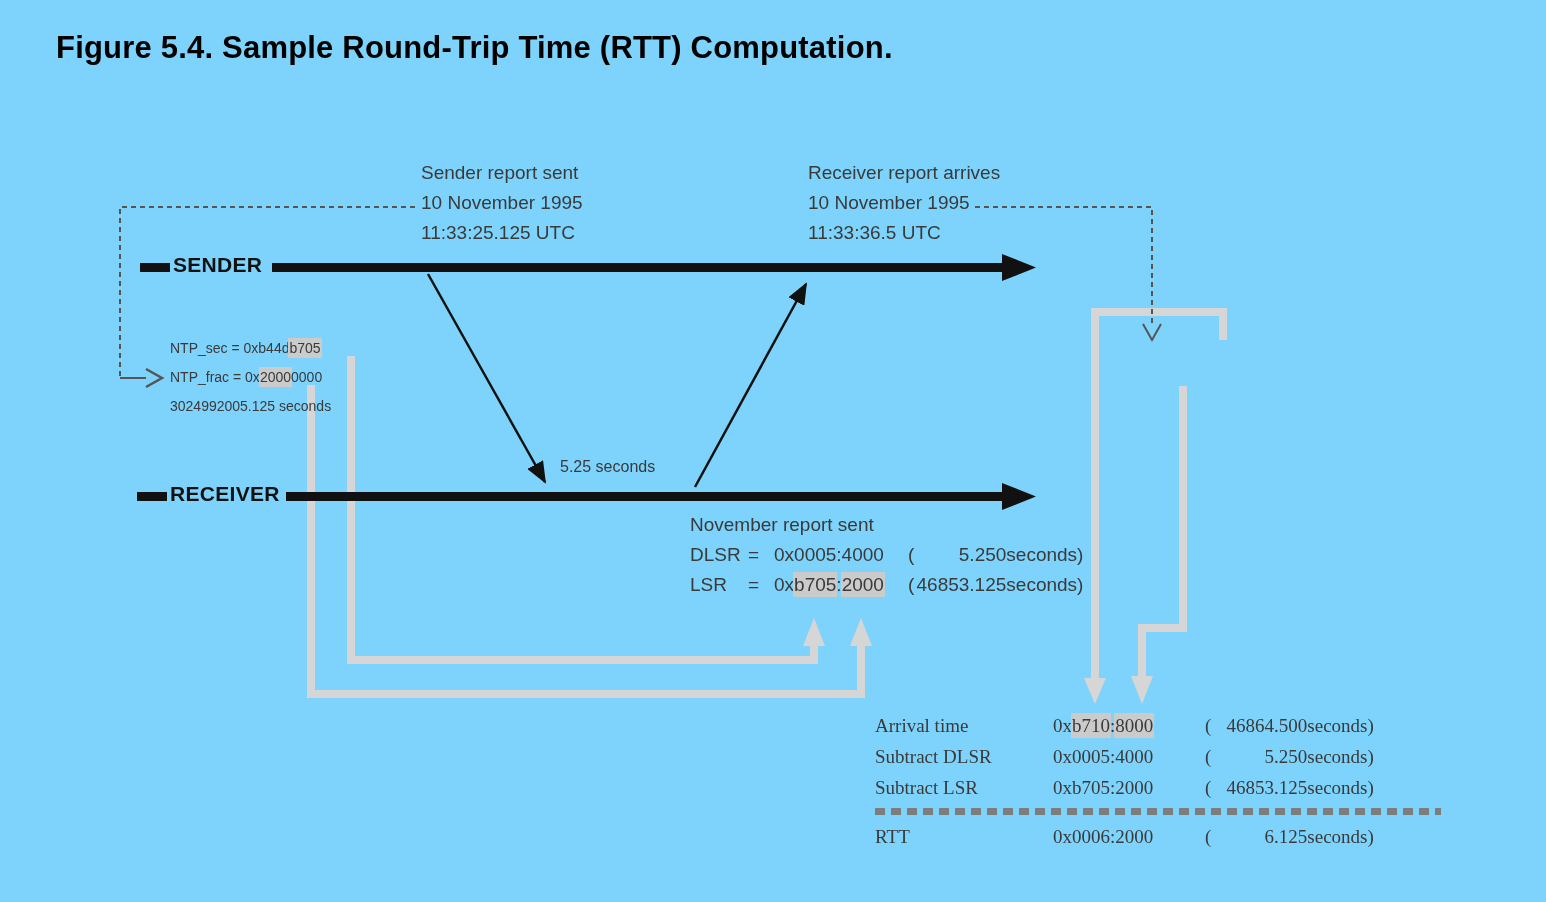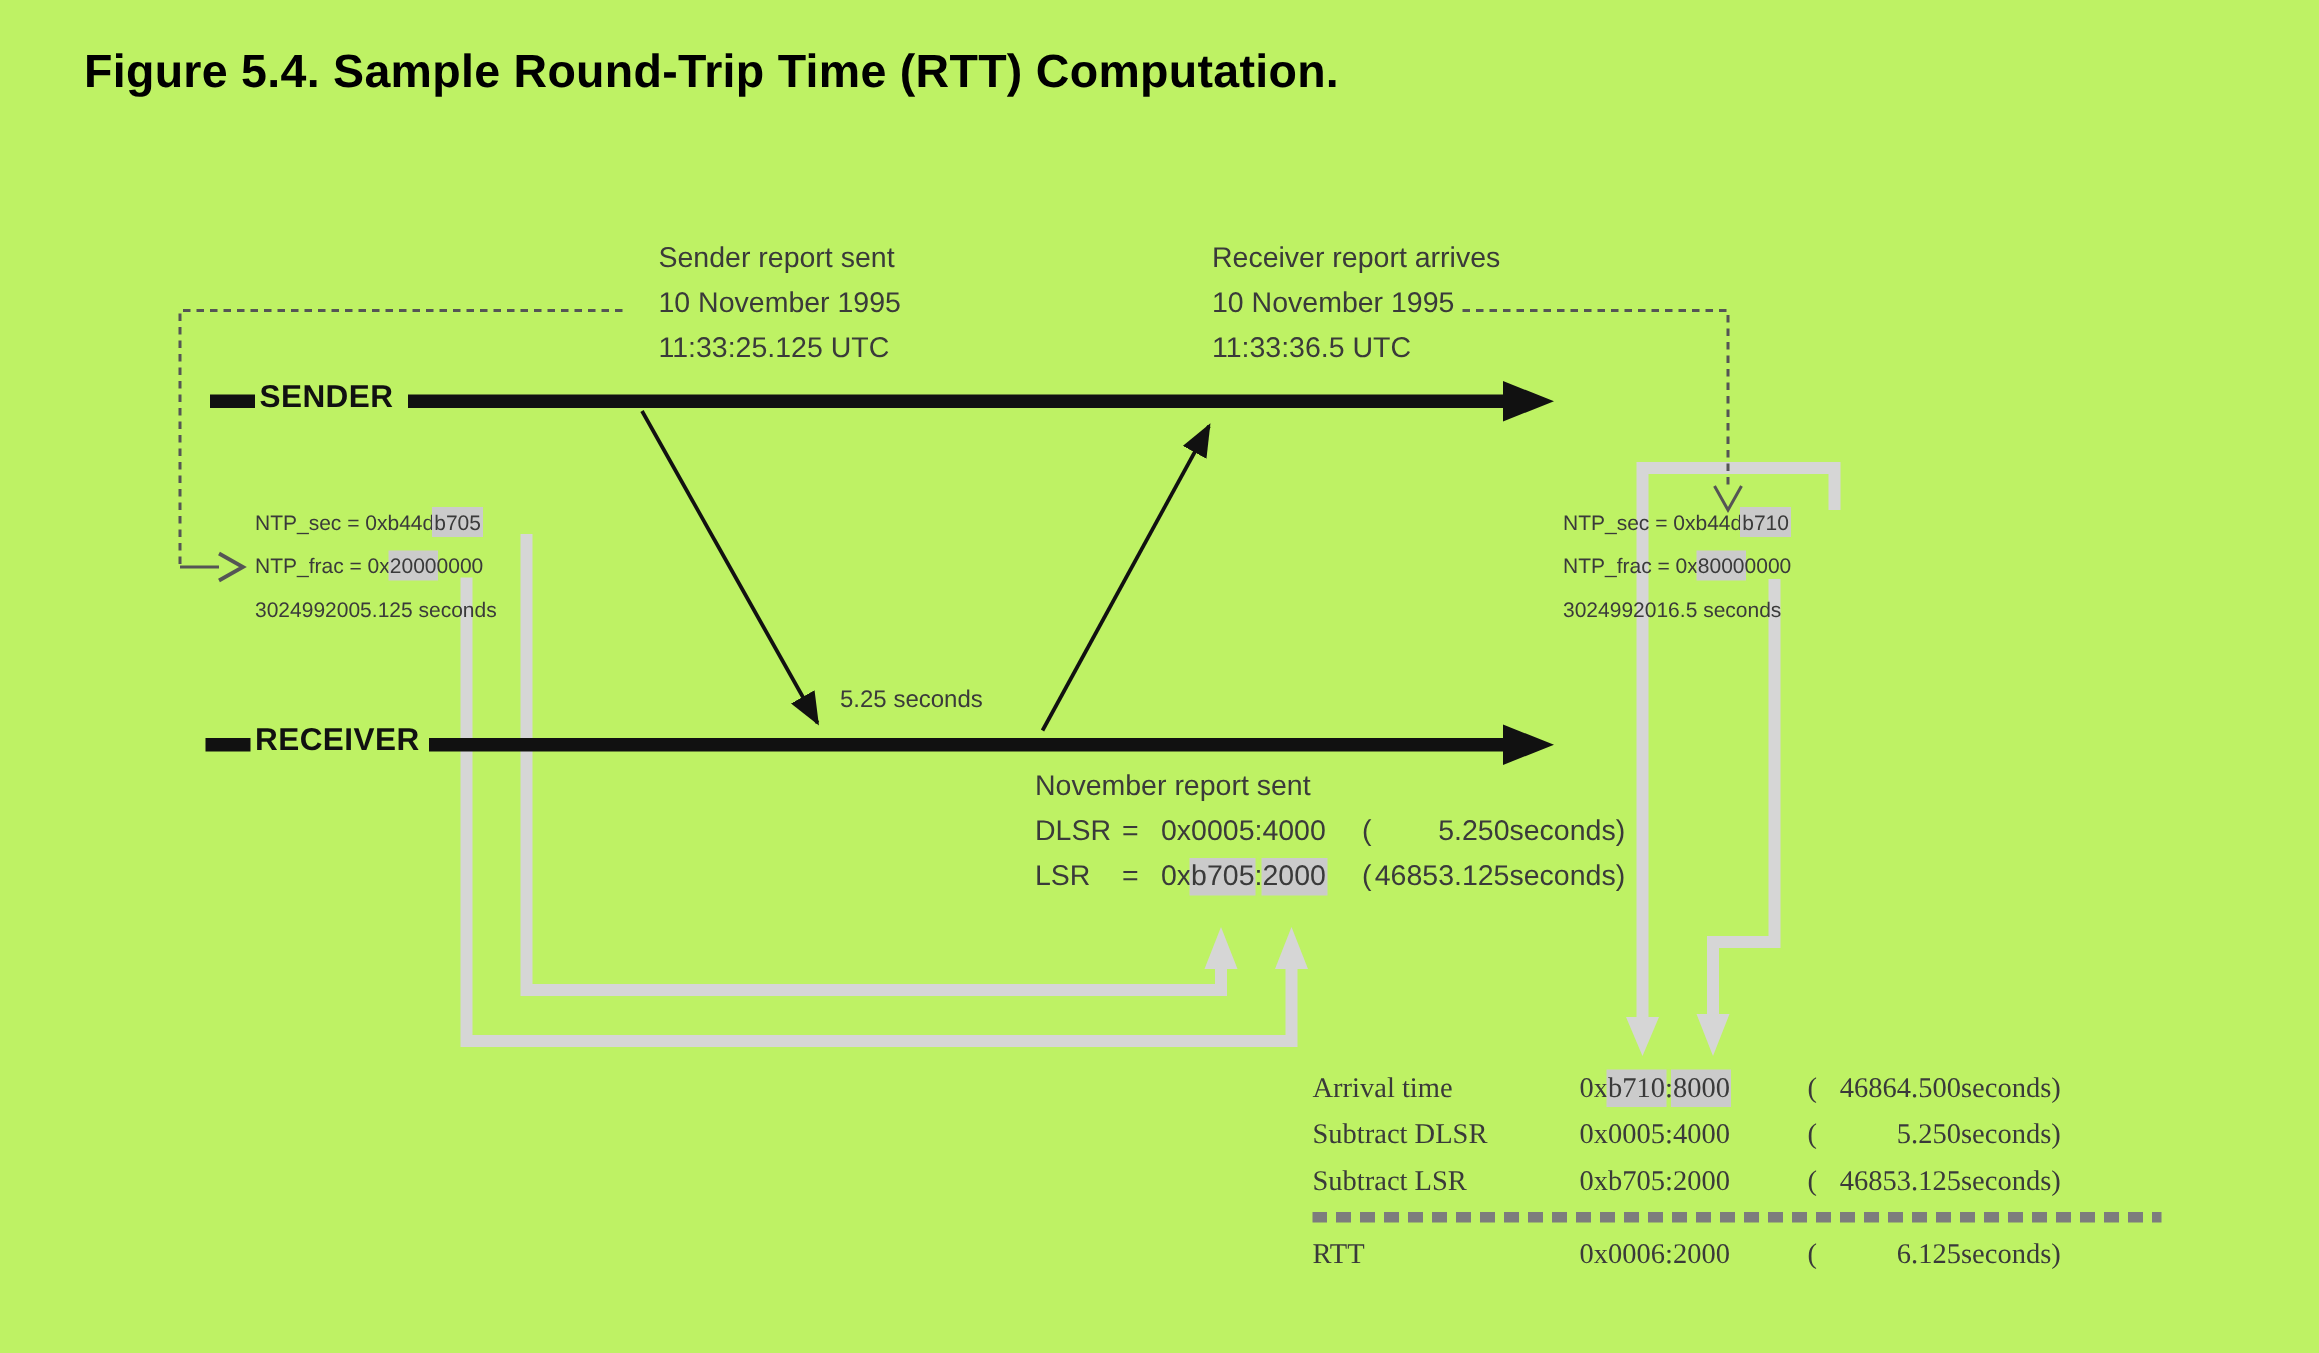--- a/index.html
+++ b/index.html
@@ -1,29 +1,29 @@
 <!DOCTYPE html>
 <html><head>
 <meta charset="utf-8">
 <style>
   html,body{margin:0;padding:0;background:#ffffff;}
   #stage{
-    position:relative;width:1546px;height:902px;background:#bef264;overflow:hidden;
+    position:relative;width:1546px;height:902px;background:#7dd3fc;overflow:hidden;
     font-family:"Liberation Sans","DejaVu Sans",sans-serif;color:#333333;
   }
   #diagram-svg{position:absolute;left:0;top:0;z-index:1;}
   .txt{position:absolute;z-index:2;white-space:nowrap;}
   #title{
     left:56px;top:30px;font-size:31px;font-weight:bold;color:#000000;letter-spacing:.2px;
   }
   .tl-label{font-size:21px;font-weight:bold;color:#111111;letter-spacing:.3px;}
   #sender-label{left:173px;top:253px;}
   #receiver-label{left:170px;top:482px;}
   .ann{font-size:19px;line-height:30px;color:#3a3a3a;}
-  #ann-sender{left:439px;top:158px;}
+  #ann-sender{left:421px;top:158px;}
   #ann-receiver{left:808px;top:158px;}
   .ntp{font-size:14px;line-height:29px;color:#3a3a3a;}
   #ntp-left{left:170px;top:334px;}
   #ntp-right{left:1042px;top:334px;}
   #transit-label{left:560px;top:458px;font-size:16px;color:#3a3a3a;}
   .hl{background:#cbcbcb;padding:2px 1px;margin:-2px -1px;}
   
   #rr-block{left:690px;top:510px;font-size:19px;line-height:30px;color:#3a3a3a;}
   .rr-row{display:flex;height:30px;}
   .rr-label{width:58px;}
@@ -117,25 +117,20 @@
   </div>
 
   <div class="txt" id="transit-label">5.25 seconds</div>
 
   <div class="txt ntp" id="ntp-left">
     <div><span>NTP_sec = 0x</span><span>b44d</span><span class="hl">b705</span></div>
     <div><span>NTP_frac = 0x</span><span class="hl">2000</span><span>0000</span></div>
     <div>3024992005.125 seconds</div>
   </div>
 
-  <div class="txt ntp" id="ntp-right">
-    <div><span>NTP_sec = 0x</span><span>b44d</span><span class="hl">b710</span></div>
-    <div><span>NTP_frac = 0x</span><span class="hl">8000</span><span>0000</span></div>
-    <div>3024992016.5 seconds</div>
-  </div>
 
   <div class="txt" id="rr-block">
     <div>November report sent</div>
     <div class="rr-row">
       <span class="rr-label">DLSR</span>
       <span class="rr-eq">=</span>
       <span class="rr-hex"><span>0x0005:4000</span></span>
       <span>(</span>
       <span class="rr-num">5.250</span>
       <span> seconds)</span>

